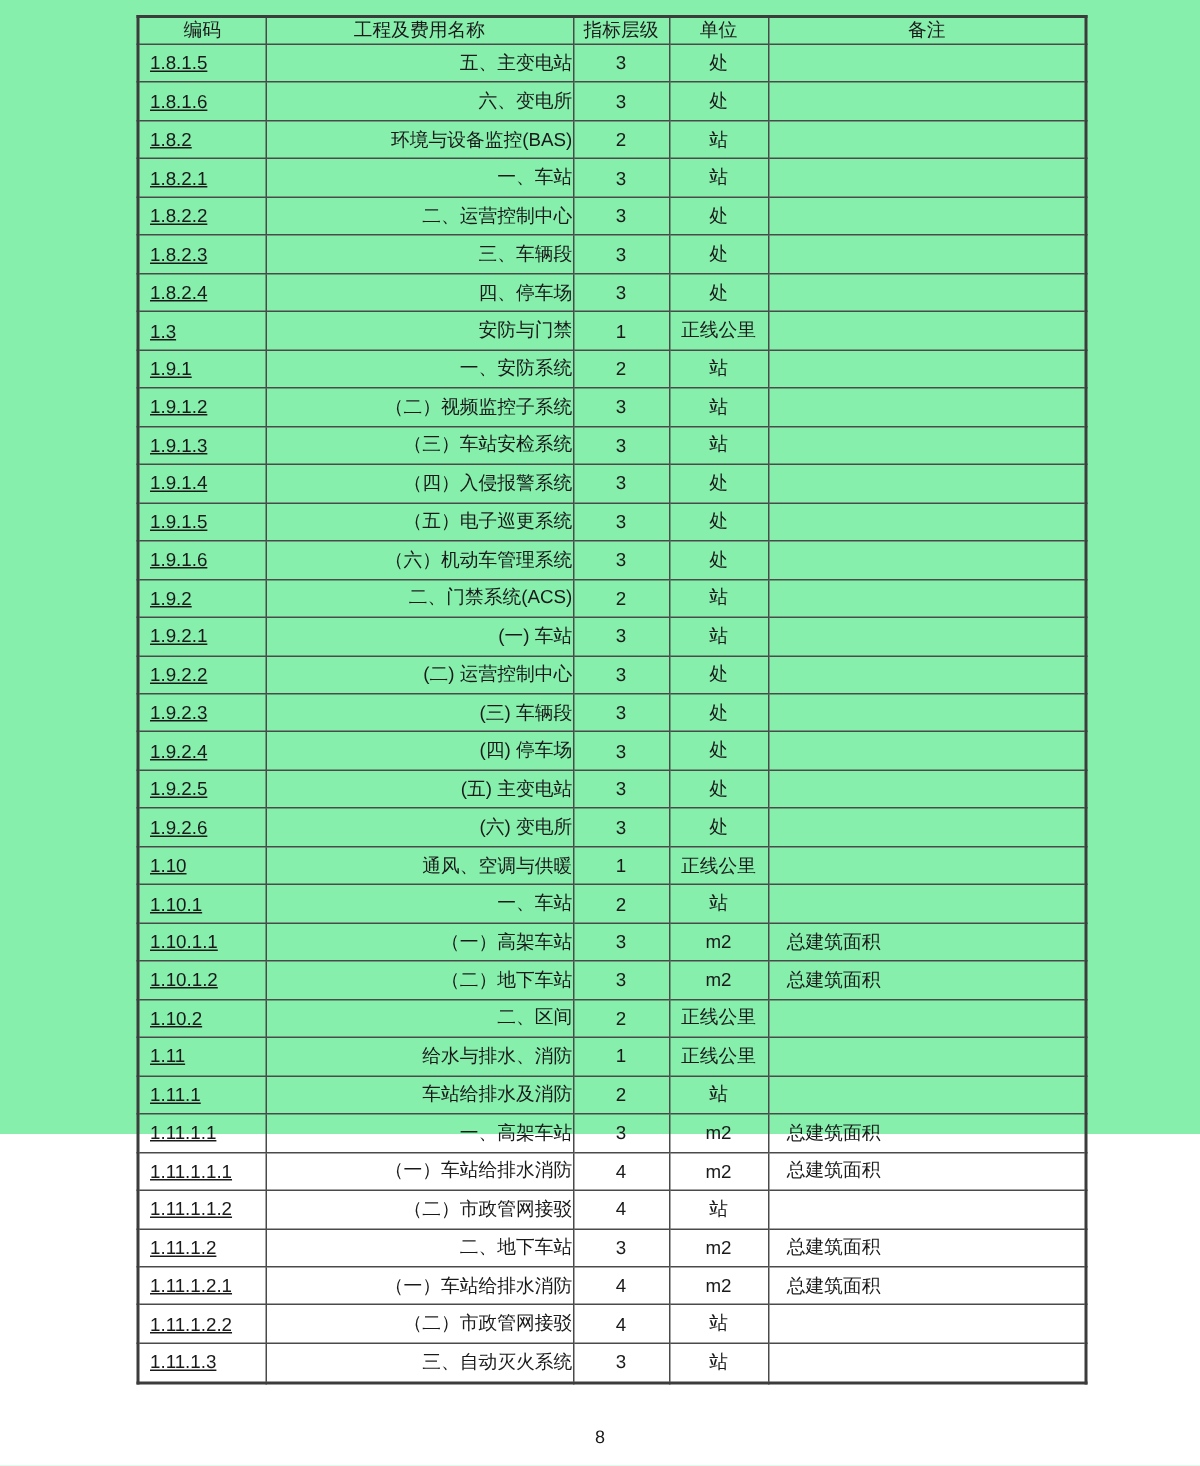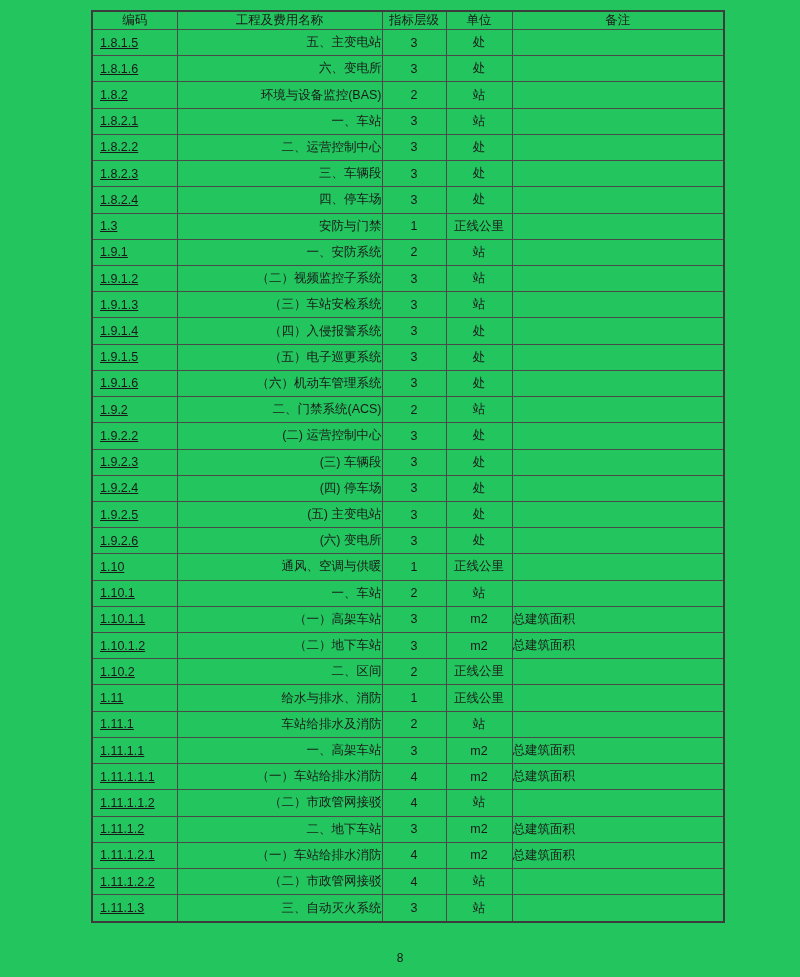--- a/index.html
+++ b/index.html
@@ -9,22 +9,22 @@
   }
   body {
     width: 800px;
     height: 977px;
     font-family: "Liberation Sans", "DejaVu Sans", sans-serif;
     color: #1a1a1a;
   }
   .page {
     position: relative;
     width: 800px;
-    height: 977px;
-    background: #22c55e;
+    height: 756px;
+    background: #86efac;
   }
   table.cost-table {
     position: absolute;
     left: 91px;
     top: 10px;
     width: 632px;
     height: 913px;
     border-collapse: collapse;
     table-layout: fixed;
     font-size: 12.5px;
@@ -39,21 +39,21 @@
     vertical-align: middle;
     font-weight: normal;
   }
   .cost-table th {
     text-align: center;
   }
   td.col-code  { text-align: left;  padding-left: 7px; text-decoration: underline;  }
   td.col-name  { text-align: right;  padding-left: 13px; }
   td.col-level { text-align: center; }
   td.col-unit  { text-align: center; }
-  td.col-note  { text-align: left;  }
+  td.col-note  { text-align: left;  padding-left: 12px; }
   .page-number {
     position: absolute;
     left: 0;
     width: 800px;
     top: 951px;
     text-align: center;
     font-size: 12px;
     color: #1a1a1a;
   }
 </style>
@@ -178,20 +178,27 @@
           <td class="col-note"></td>
         </tr>
         <tr>
           <td class="col-code">1.9.2</td>
           <td class="col-name">二、门禁系统(ACS)</td>
           <td class="col-level">2</td>
           <td class="col-unit">站</td>
           <td class="col-note"></td>
         </tr>
         <tr>
+          <td class="col-code">1.9.2.1</td>
+          <td class="col-name">(一) 车站</td>
+          <td class="col-level">3</td>
+          <td class="col-unit">站</td>
+          <td class="col-note"></td>
+        </tr>
+        <tr>
           <td class="col-code">1.9.2.2</td>
           <td class="col-name">(二) 运营控制中心</td>
           <td class="col-level">3</td>
           <td class="col-unit">处</td>
           <td class="col-note"></td>
         </tr>
         <tr>
           <td class="col-code">1.9.2.3</td>
           <td class="col-name">(三) 车辆段</td>
           <td class="col-level">3</td>

